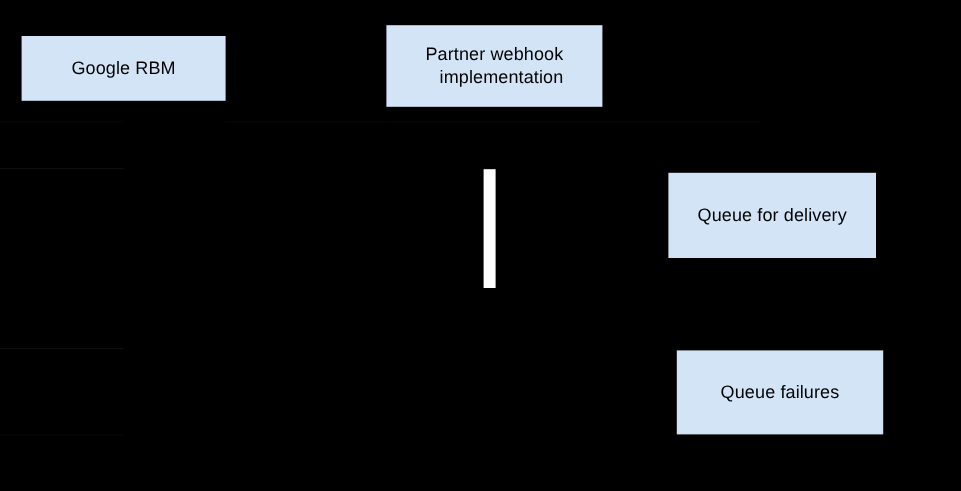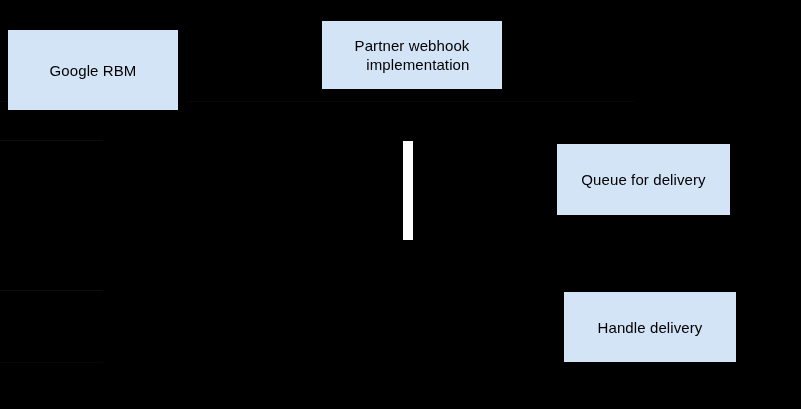--- a/index.html
+++ b/index.html
@@ -61,30 +61,30 @@
 
   <div class="dim-rule" style="left:0px; top:101px; width:103px;"></div>
   <div class="dim-rule" style="left:188px; top:101px; width:134px;"></div>
   <div class="dim-rule" style="left:322px; top:101px; width:312px;"></div>
   <div class="faint-rule" style="left:0px; top:140px; width:103px;"></div>
   <div class="faint-rule" style="left:0px; top:290px; width:103px;"></div>
   <div class="dim-rule" style="left:0px; top:362px; width:103px;"></div>
 
   <div class="connector-vline" style="left:403px; top:141px; width:10px; height:99px;"></div>
 
-  <div class="node" style="left:8px; top:30px; width:170px; height:80px;">
+  <div class="node" style="left:18px; top:30px; width:170px; height:54px;">
     <span class="label">Google RBM</span>
   </div>
 
   <div class="node" style="left:322px; top:21px; width:180px; height:68px;text-align:right;">
     <span class="label">Partner webhook
 implementation</span>
   </div>
 
   <div class="node" style="left:557px; top:144px; width:173px; height:71px;text-align:center;">
     <span class="label">Queue for delivery</span>
   </div>
 
   <div class="node" style="left:564px; top:292px; width:172px; height:70px;">
-    <span class="label">Handle delivery</span>
+    <span class="label">Queue failures</span>
   </div>
 
 </div>
 
 </body></html>

